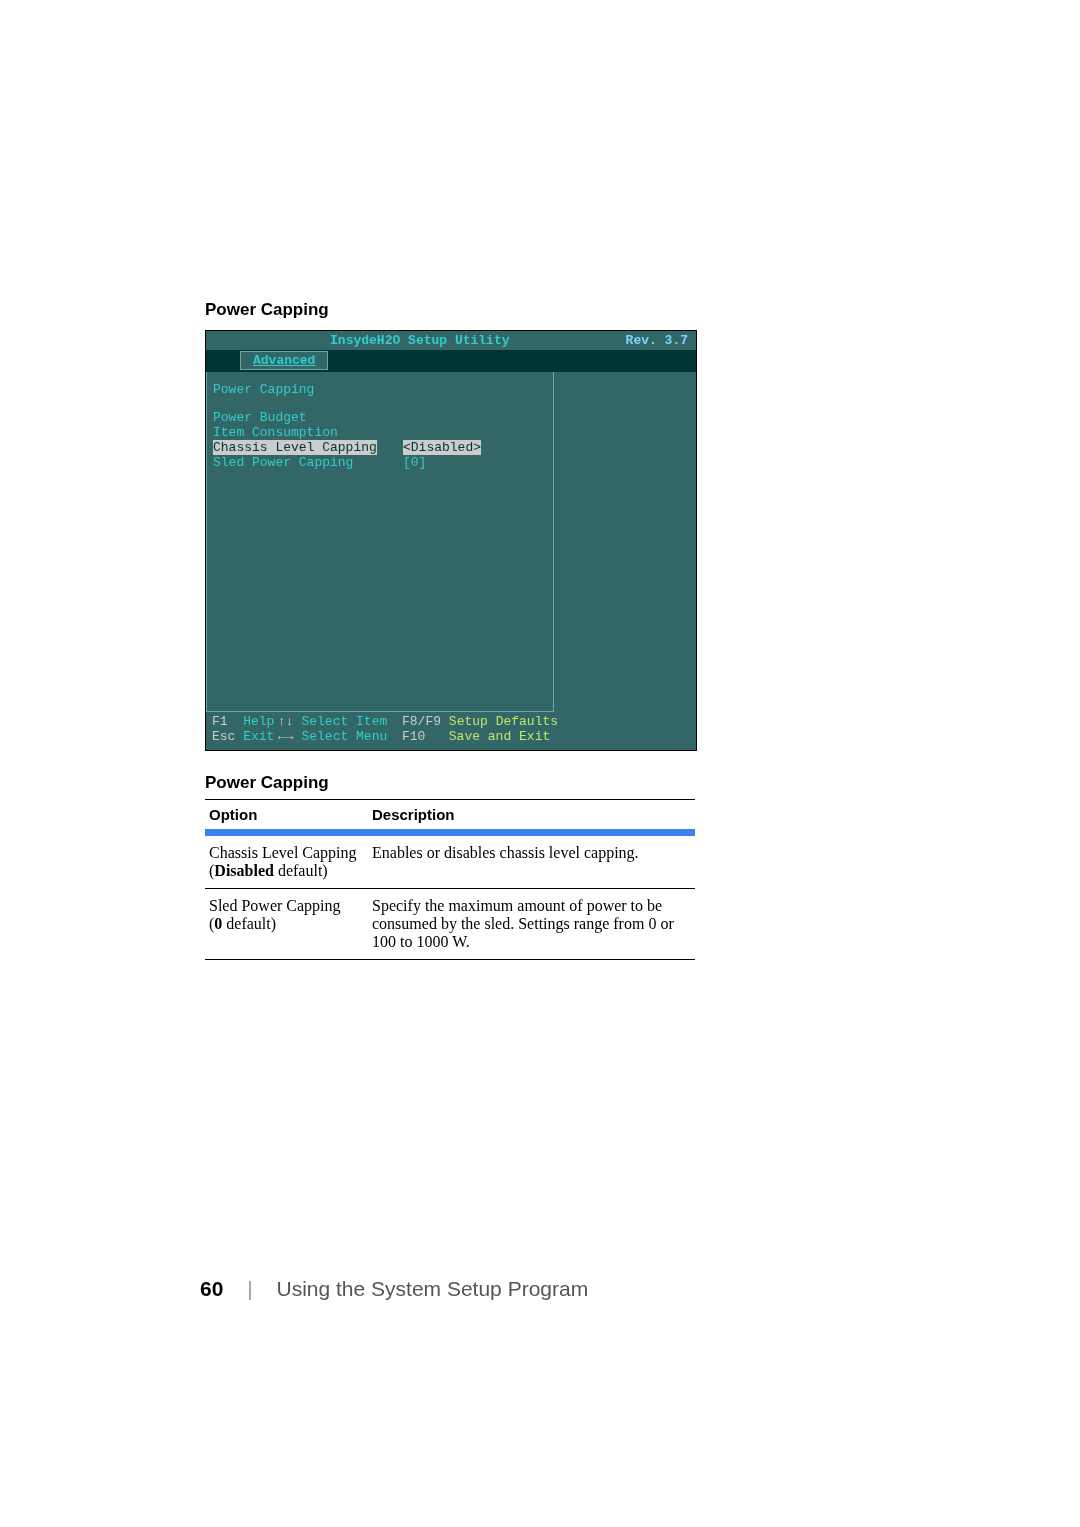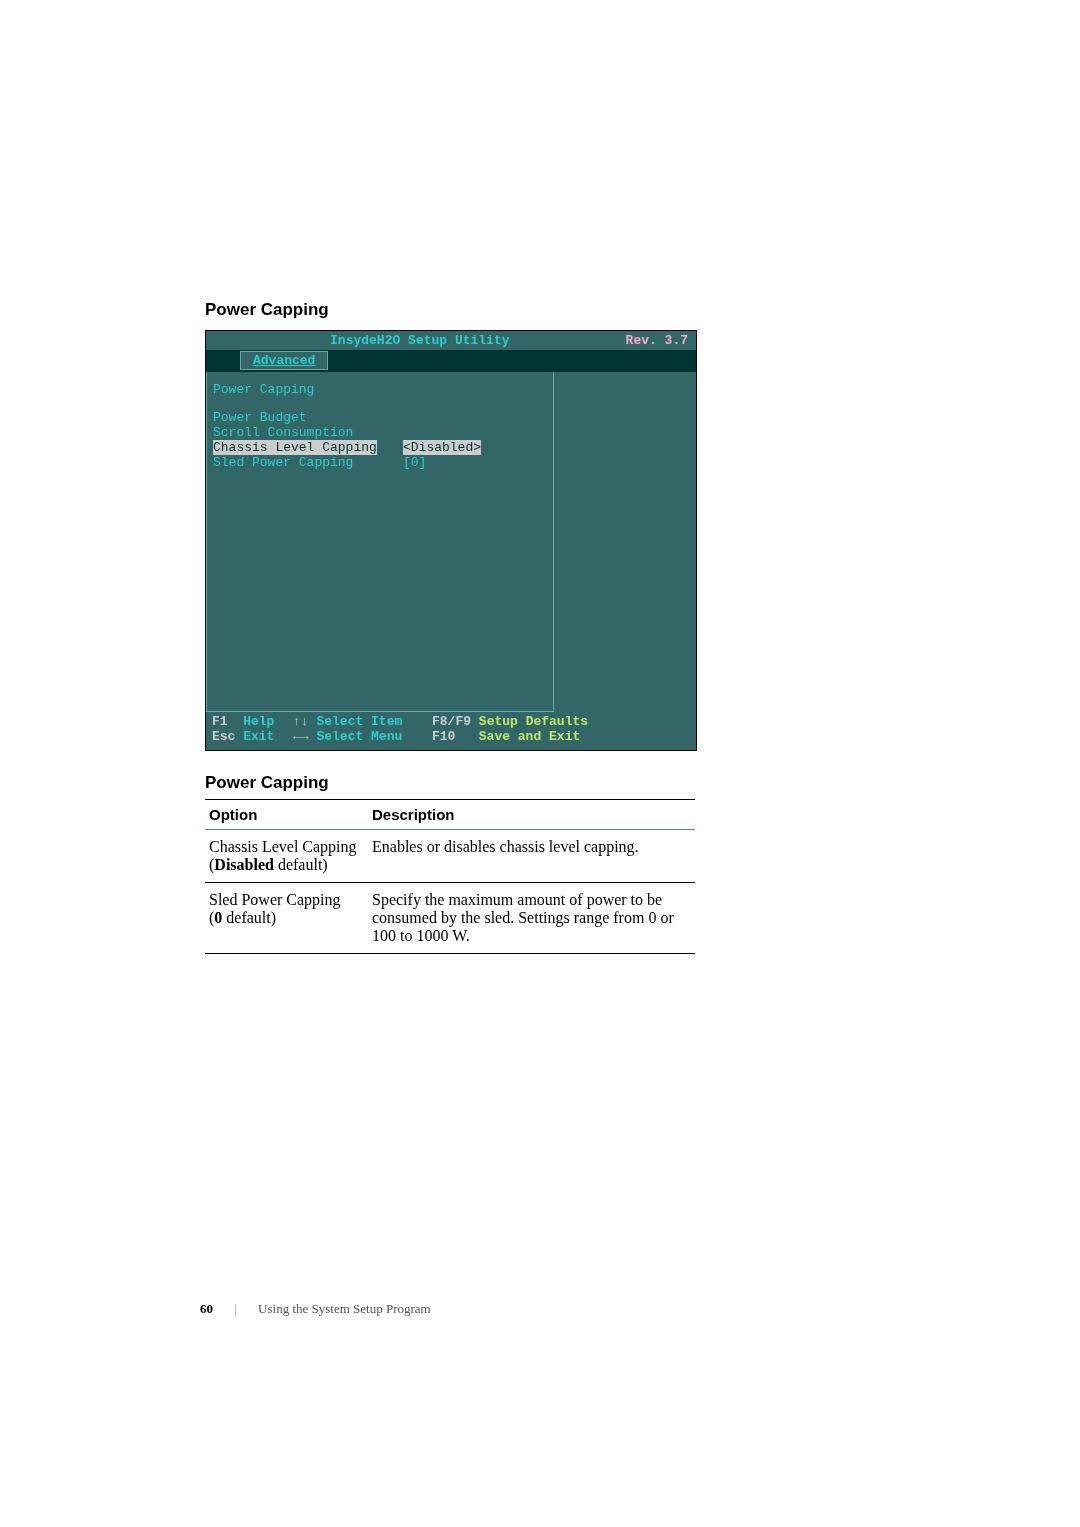--- a/index.html
+++ b/index.html
@@ -40,21 +40,21 @@
       display: flex;
       justify-content: space-between;
       padding: 2px 8px;
       font-weight: bold;
     }
     .bios-titlebar .bios-title {
       flex: 1;
       text-align: center;
     }
     .bios-rev {
-      color: #f9a8d4;
+      color: #7dd3fc;
     }
     .bios-tab-row {
       background: #003333;
       padding: 1px 0 2px 0;
     }
     .bios-tab {
       display: inline-block;
       background: #336666;
       color: #33CCCC;
       padding: 1px 12px;
@@ -92,22 +92,21 @@
     .bios-selected {
       background: #cccccc;
       color: #003333;
     }
     .bios-help-text {
       font-weight: bold;
     }
     .bios-footer {
       display: flex;
       padding: 2px 6px;
-      font-weight: bold;
-      gap: 15px;
+      font-weight: normal;
     }
     .bios-footer-col {
       display: flex;
       flex-direction: column;
     }
     .bios-footer-col.col1 { width: 66px; }
     .bios-footer-col.col2 { width: 124px; justify-content: center; }
     .bios-footer-col.col3 { width: 178px; }
     .bios-footer-col.col4 { flex: 1; }
     .bios-key { color: #cccccc; }
@@ -123,37 +122,37 @@
       width: 490px;
       border-collapse: collapse;
       font-size: 16px;
     }
     table.options th {
       text-align: left;
       font-family: Arial, Helvetica, sans-serif;
       font-size: 15px;
       font-weight: bold;
       border-top: 1px solid #000;
-      border-bottom: 1px solid #3b82f6;
+      border-bottom: 7px solid #3b82f6;
       padding: 6px 4px;
     }
     table.options td {
       vertical-align: top;
       border-bottom: 1px solid #000;
       padding: 8px 4px;
       font-family: Georgia, 'Times New Roman', serif;
     }
     .opt-col { width: 155px; }
     .page-footer {
       position: absolute;
-      bottom: 210px;
+      bottom: 226px;
       left: 200px;
-      font-size: 13px;
+      font-size: 21px;
       color: #555;
-      font-family: Liberation Serif, serif;
+      font-family: Liberation Sans, sans-serif;
     }
     .page-number {
       font-weight: bold;
       color: #000;
     }
     .footer-sep {
       margin: 0 18px;
       color: #999;
     }
   </style>
@@ -177,21 +176,21 @@
       <div class="bios-left">
         <div class="bios-row">
           <span>Power Capping</span>
         </div>
         <div style="height:13px"></div>
         <div class="bios-row">
           <span class="bios-item-label">Power Budget</span>
           <span></span>
         </div>
         <div class="bios-row">
-          <span class="bios-item-label">Scroll Consumption</span>
+          <span class="bios-item-label">Item Consumption</span>
           <span></span>
         </div>
         <div class="bios-row">
           <span class="bios-item-label"><span class="bios-selected">Chassis Level Capping</span></span>
           <span><span class="bios-selected">&lt;Disabled&gt;</span></span>
         </div>
         <div class="bios-row">
           <span class="bios-item-label">Sled Power Capping</span>
           <span>[0]</span>
         </div>

